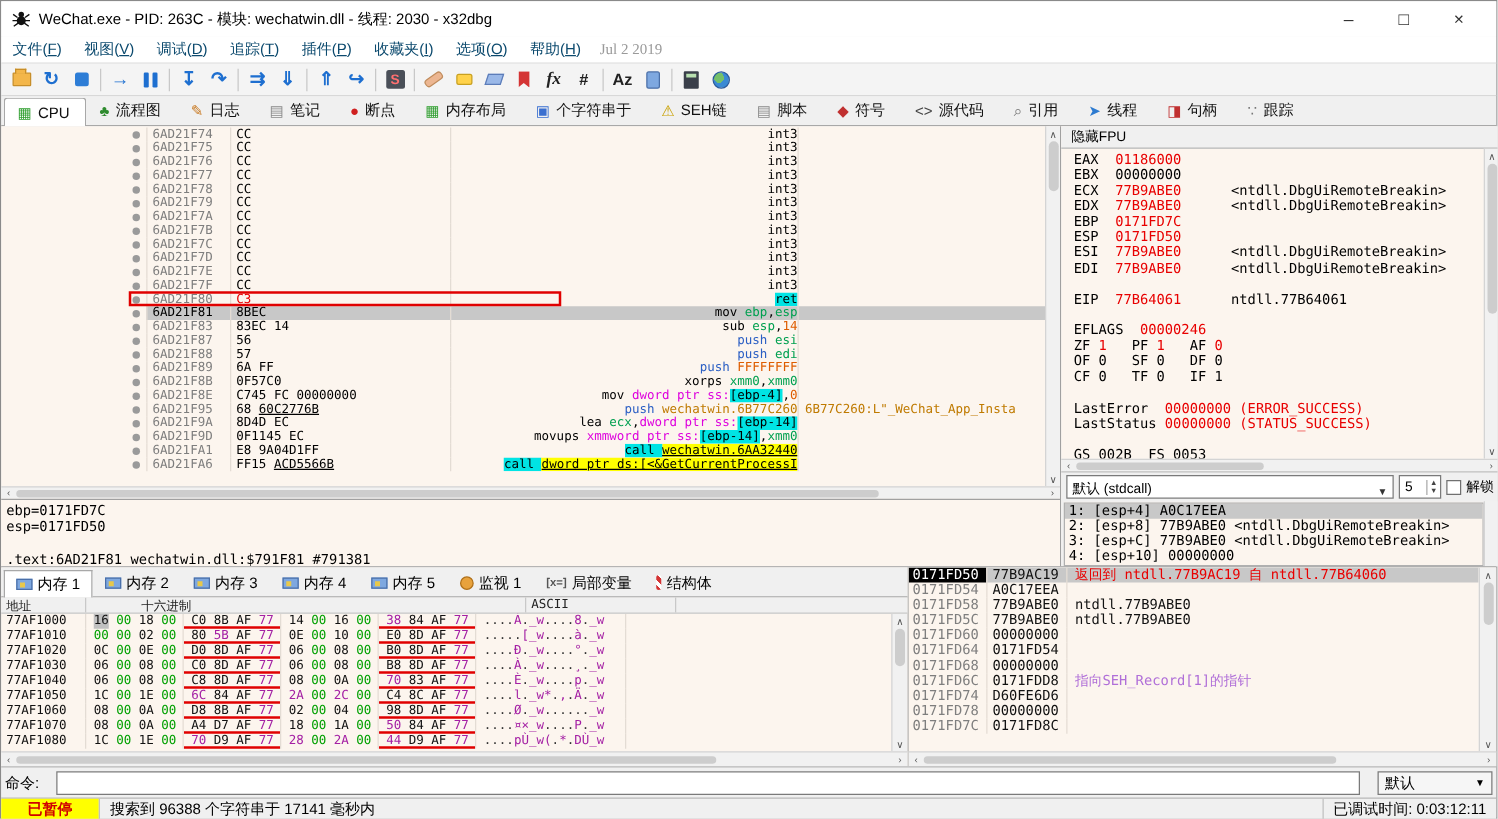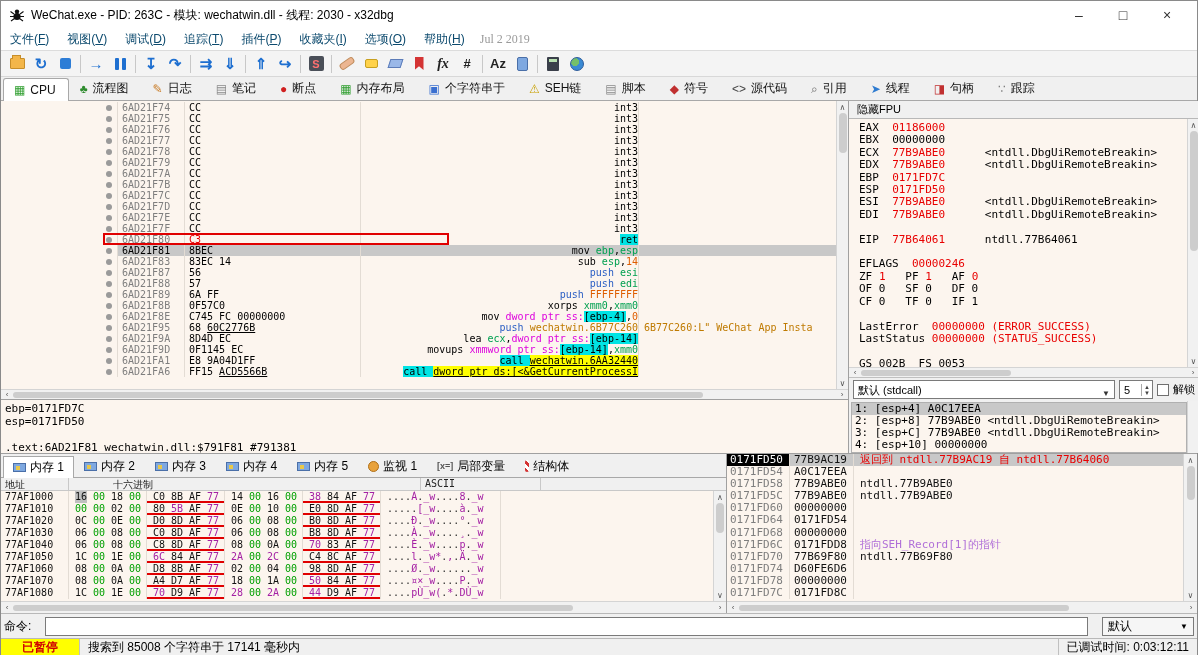--- a/index.html
+++ b/index.html
@@ -1018,25 +1018,20 @@
               <div class="sa">0171FD68</div>
               <div class="sv">00000000</div>
               <div class="sc cc-k"></div>
             </div>
             <div class="srow">
               <div class="sa">0171FD6C</div>
               <div class="sv">0171FDD8</div>
               <div class="sc cc-purple">指向SEH_Record[1]的指针</div>
             </div>
             <div class="srow">
-              <div class="sa">0171FD70</div>
-              <div class="sv">77B69F80</div>
-              <div class="sc cc-k">ntdll.77B69F80</div>
-            </div>
-            <div class="srow">
               <div class="sa">0171FD74</div>
               <div class="sv">D60FE6D6</div>
               <div class="sc cc-k"></div>
             </div>
             <div class="srow">
               <div class="sa">0171FD78</div>
               <div class="sv">00000000</div>
               <div class="sc cc-k"></div>
             </div>
             <div class="srow">
@@ -1065,16 +1060,16 @@
     <span>命令:</span>
     <input class="mono" value="" style="">
     <div class="cmdcombo">
       <span>默认</span>
         <span class="arr">▼</span>
     </div>
   </div>
 
   <div class="statusbar">
     <div class="paused">已暂停</div>
-    <div class="smsg">搜索到 85008 个字符串于 17141 毫秒内</div>
+    <div class="smsg">搜索到 96388 个字符串于 17141 毫秒内</div>
     <div class="stime">已调试时间: 0:03:12:11</div>
   </div>
 </div>
 
 </body></html>

